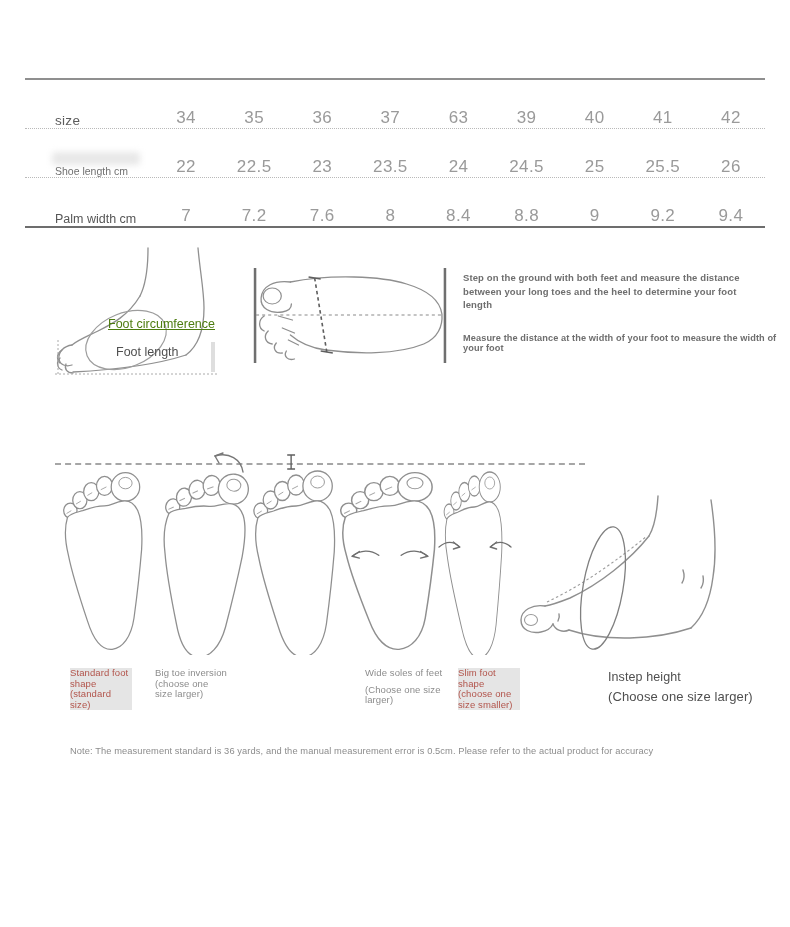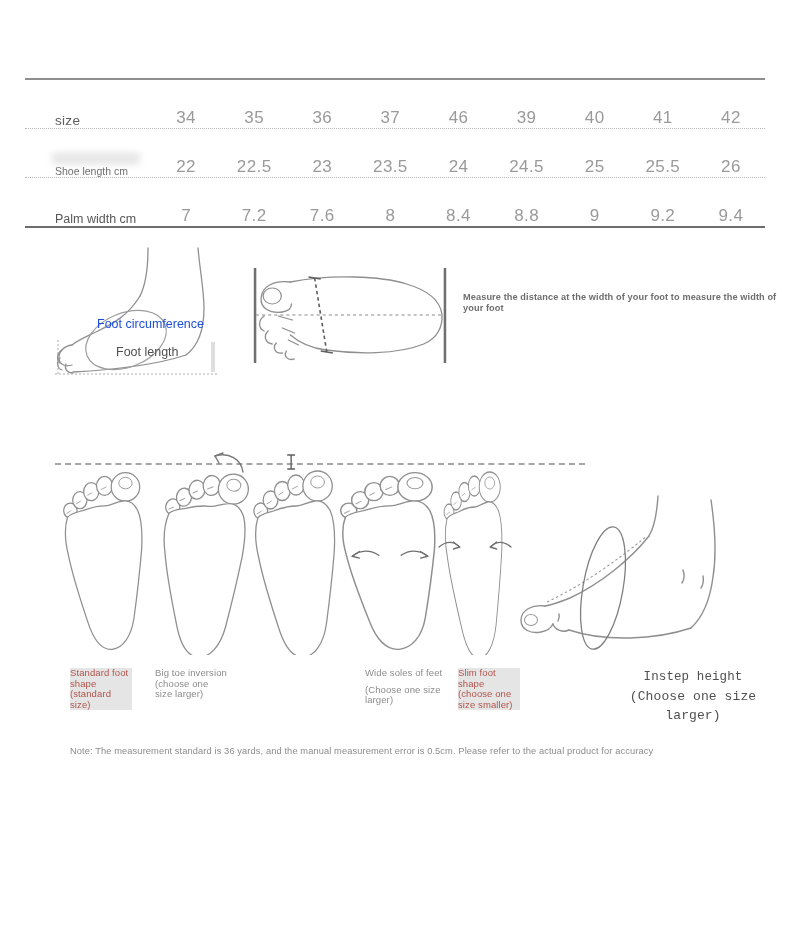--- a/index.html
+++ b/index.html
@@ -15,33 +15,33 @@
   .lab-shoe{font-size:10.5px;color:#6f6f6f;}
   .lab-palm{font-size:12.5px;color:#565656;}
   .vals{flex:1;display:flex;}
   .cell{flex:1;text-align:center;font-size:17px;color:#9a9a9a;letter-spacing:.4px;}
 
   .smudge{position:absolute;background:#e8e8e8;filter:blur(3px);border-radius:3px;}
 
   
   .diagram{position:absolute;}
   .diagram svg{display:block;width:100%;height:100%;}
-  #lbl-circ{position:absolute;left:97px;top:317px;font-size:12.5px;color:#1d4ed8;}
+  #lbl-circ{position:absolute;left:108px;top:317px;font-size:12.5px;color:#4d7c0f;text-decoration:underline;}
   #lbl-len{position:absolute;left:116px;top:345px;font-size:12.5px;color:#4f4f4f;}
   #instr{position:absolute;left:463px;top:271px;width:330px;color:#6e6e6e;}
   #instr .p1{margin:0;font-size:9.5px;font-weight:700;line-height:13.5px;width:290px;letter-spacing:.1px;}
   #instr .p2{margin:21px 0 0 0;font-size:9.2px;font-weight:700;line-height:10.5px;width:330px;letter-spacing:.1px;}
 
   
   #dashline{position:absolute;left:55px;top:463px;width:530px;border-top:2px dashed #a6a6a6;}
   .cap{position:absolute;top:668px;font-size:9.5px;line-height:10.5px;color:#8c8c8c;letter-spacing:.1px;}
   .cap span{display:block;}
   .cap .t2{margin-top:6px;}
   .cap.red{color:#b2544b;background:#e5e5e5;}
-  #cap-instep{top:668px;left:608px;width:170px;text-align:center;color:#4f4f4f;font-size:12.5px;line-height:19px;font-family:Liberation Mono, monospace;}
+  #cap-instep{top:668px;left:608px;width:170px;text-align:left;color:#4f4f4f;font-size:12.5px;line-height:19px;}
   #cap-instep .t2{margin-top:0;font-size:13px;}
 
   #note{position:absolute;left:70px;top:746px;font-size:9.3px;color:#8c8c8c;letter-spacing:.1px;}
 </style>
 </head>
 <body>
 
 <svg width="0" height="0" style="position:absolute">
   <defs>
     <g id="sole">
@@ -62,21 +62,21 @@
   <div class="smudge" style="left:52px;top:152px;width:88px;height:13px;"></div>
 
   <div id="size-table">
     <div class="trow">
       <span class="rlabel lab-size">size</span>
       <div class="vals">
           <span class="cell">34</span>
           <span class="cell">35</span>
           <span class="cell">36</span>
           <span class="cell">37</span>
-          <span class="cell">46</span>
+          <span class="cell">63</span>
           <span class="cell">39</span>
           <span class="cell">40</span>
           <span class="cell">41</span>
           <span class="cell">42</span>
         </div>
     </div>
     <div class="trow">
       <span class="rlabel lab-shoe">Shoe length cm</span>
       <div class="vals">
           <span class="cell">22</span>
@@ -142,20 +142,21 @@
       </g>
       <ellipse cx="22" cy="38" rx="9" ry="8" stroke="#8f8f8f" stroke-width="1.2" fill="none"></ellipse>
       <line x1="6" y1="57" x2="191" y2="57" stroke="#8a8a8a" stroke-width="1" stroke-dasharray="3,3"></line>
       <line x1="64" y1="20" x2="76" y2="94" stroke="#5f5f5f" stroke-width="1.6" stroke-dasharray="3.5,3"></line>
       <line x1="58" y1="19" x2="70" y2="21" stroke="#5f5f5f" stroke-width="1.6"></line>
       <line x1="70" y1="93" x2="82" y2="95" stroke="#5f5f5f" stroke-width="1.6"></line>
     </svg>
   </div>
 
   <div id="instr">
+    <p class="p1">Step on the ground with both feet and measure the distance between your long toes and the heel to determine your foot length</p>
     <p class="p2">Measure the distance at the width of your foot to measure the width of your foot</p>
   </div>
 
   <div id="dashline"></div>
 
   <div class="diagram" style="left:58px;top:466px;width:95px;height:190px;">
     <svg viewBox="0 0 100 200" preserveAspectRatio="none">
         <use href="#sole"></use>
       </svg>
   </div>

